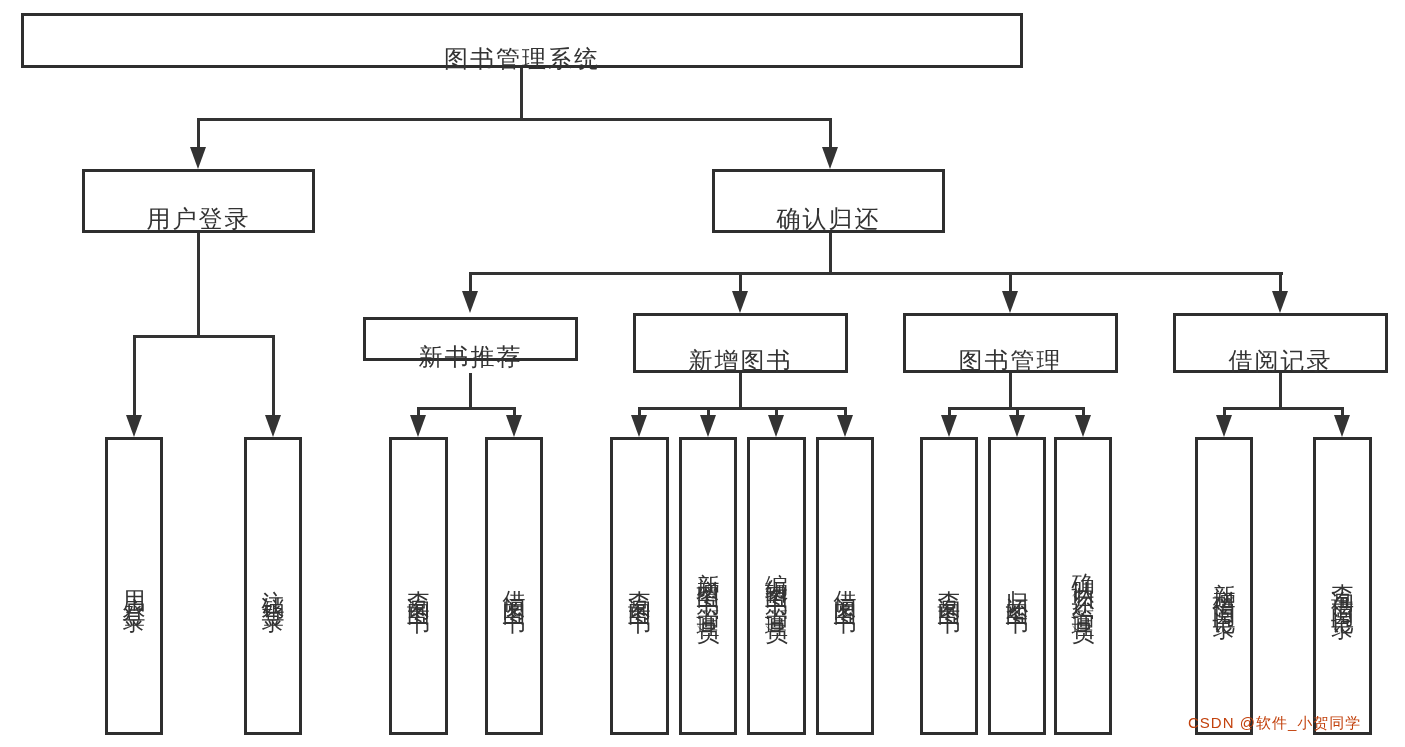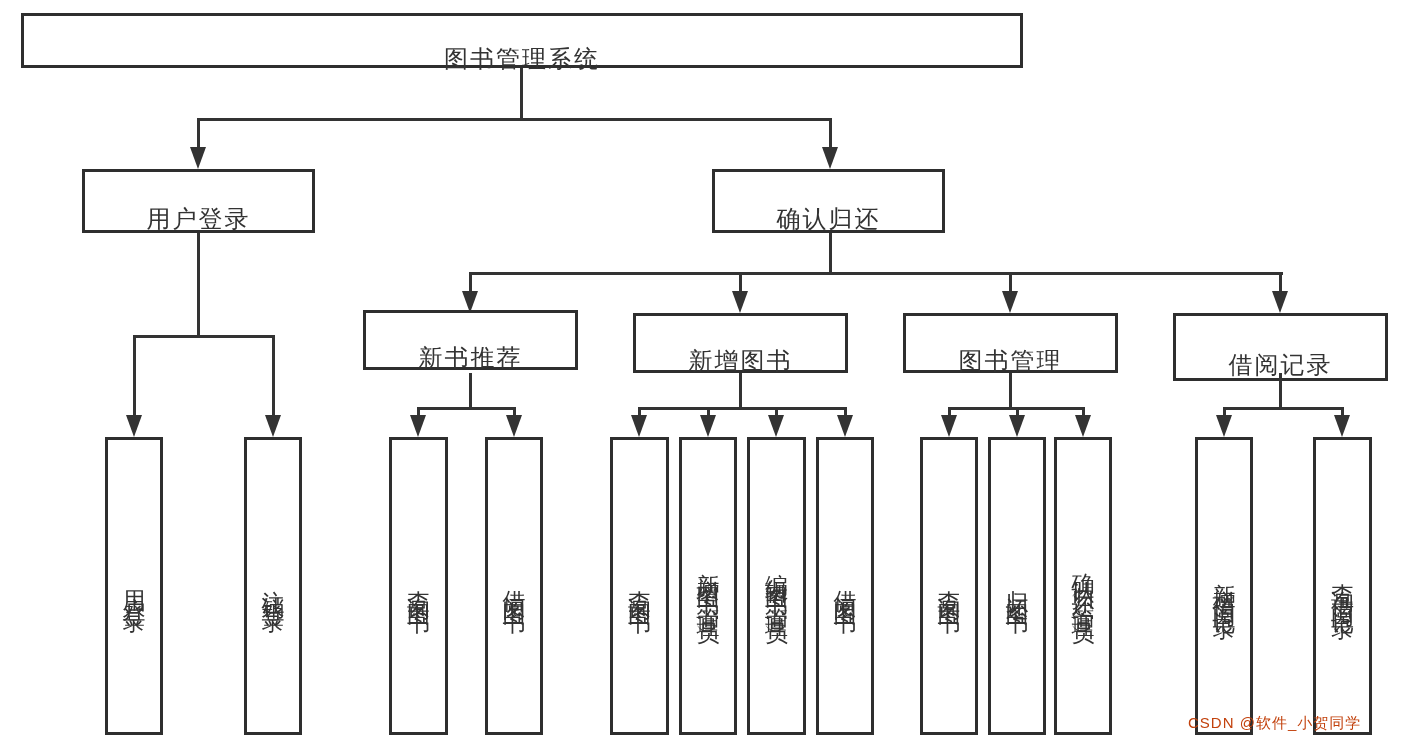--- a/index.html
+++ b/index.html
@@ -88,30 +88,30 @@
   <div class="hline" style="left:469px;top:272px;width:814px"></div>
   <div class="vline" style="left:469px;top:272px;height:21px"></div>
   <div class="arrow" style="left:462px;top:291px"></div>
   <div class="vline" style="left:739px;top:272px;height:21px"></div>
   <div class="arrow" style="left:732px;top:291px"></div>
   <div class="vline" style="left:1009px;top:272px;height:21px"></div>
   <div class="arrow" style="left:1002px;top:291px"></div>
   <div class="vline" style="left:1279px;top:272px;height:21px"></div>
   <div class="arrow" style="left:1272px;top:291px"></div>
 
-  <div class="box hbox" style="left:363px;top:310px;width:215px;height:60px">
+  <div class="box hbox" style="left:363px;top:317px;width:215px;height:44px">
     <span>新书推荐</span>
   </div>
   <div class="box hbox" style="left:633px;top:313px;width:215px;height:60px">
     <span>新增图书</span>
   </div>
   <div class="box hbox" style="left:903px;top:313px;width:215px;height:60px">
     <span>图书管理</span>
   </div>
-  <div class="box hbox" style="left:1173px;top:313px;width:215px;height:68px">
+  <div class="box hbox" style="left:1173px;top:313px;width:215px;height:60px">
     <span>借阅记录</span>
   </div>
 
   <div class="vline" style="left:469px;top:373px;height:37px"></div>
   <div class="hline" style="left:417px;top:407px;width:99px"></div>
   <div class="vline" style="left:417px;top:407px;height:12px"></div>
   <div class="arrow" style="left:410px;top:415px"></div>
   <div class="vline" style="left:513px;top:407px;height:12px"></div>
   <div class="arrow" style="left:506px;top:415px"></div>
 

